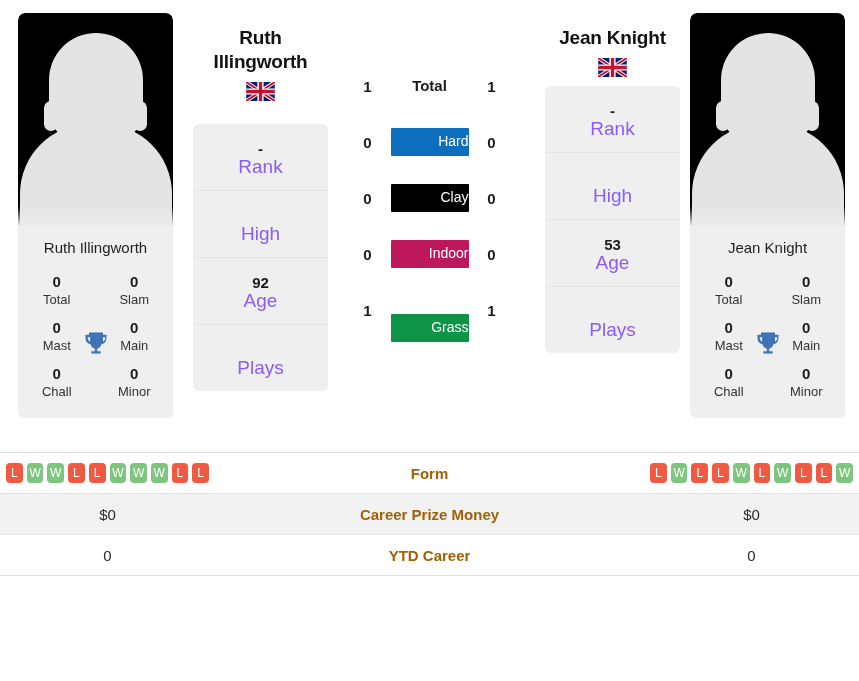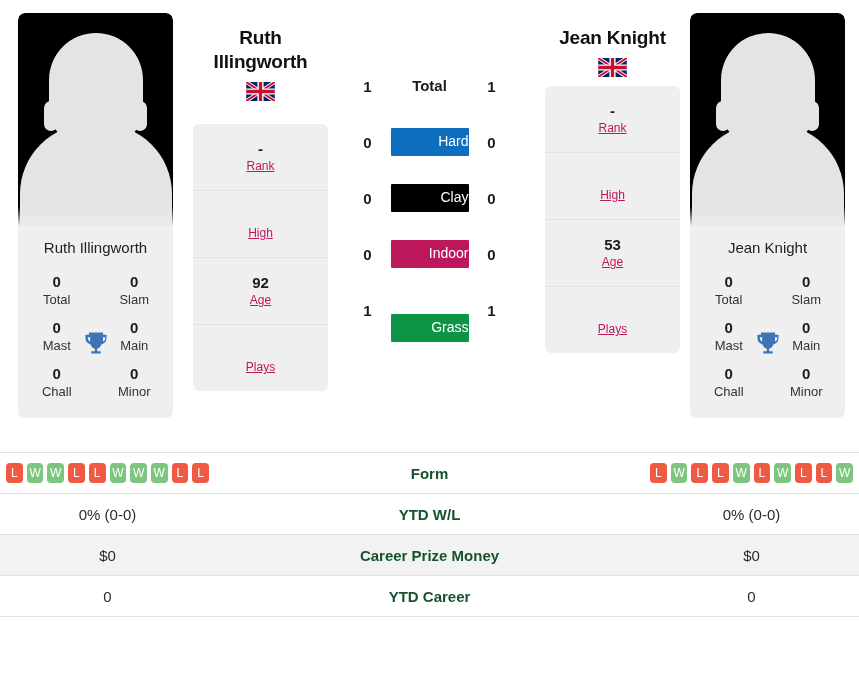--- a/index.html
+++ b/index.html
@@ -179,24 +179,23 @@
   }
   .info-row:last-child { border-bottom: none; }
   .info-row .v {
     font-size: 15px;
     font-weight: bold;
     color: #1b1b1b;
     line-height: 17px;
     min-height: 17px;
   }
   .info-row .k {
-    font-size: 12px;
-    color: #be185d;
+    font-size: 19px;
+    color: #8b5cf6;
     line-height: 19px;
-    text-decoration: underline;
   }
 
   
   .surface-col {
     flex: 1 1 auto;
     min-width: 0;
     margin-top: 50px;
     display: flex;
     flex-direction: column;
   }
@@ -250,21 +249,21 @@
   .cmp-table td.val {
     width: 215px;
     text-align: center;
     font-size: 15px;
     color: #2b2b2b;
   }
   .cmp-table td.lbl {
     text-align: center;
     font-size: 15px;
     font-weight: bold;
-    color: #14532d;
+    color: #a16207;
   }
   .form-strip {
     display: flex;
     justify-content: center;
     gap: 4px;
     padding: 0 6px;
   }
   .fbadge {
     width: 20px;
     height: 20px;
@@ -497,25 +496,20 @@
               <span class="fbadge L">L</span>
               <span class="fbadge W">W</span>
               <span class="fbadge L">L</span>
               <span class="fbadge W">W</span>
               <span class="fbadge L">L</span>
               <span class="fbadge L">L</span>
               <span class="fbadge W">W</span>
             </div>
           </td>
         </tr>
-        <tr>
-          <td class="val">0% (0-0)</td>
-          <td class="lbl">YTD W/L</td>
-          <td class="val">0% (0-0)</td>
-        </tr>
         <tr class="stripe">
           <td class="val">$0</td>
           <td class="lbl">Career Prize Money</td>
           <td class="val">$0</td>
         </tr>
         <tr>
           <td class="val">0</td>
           <td class="lbl">YTD Career</td>
           <td class="val">0</td>
         </tr>

